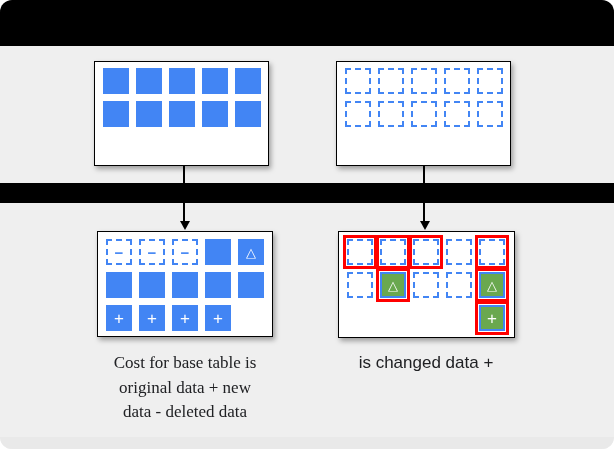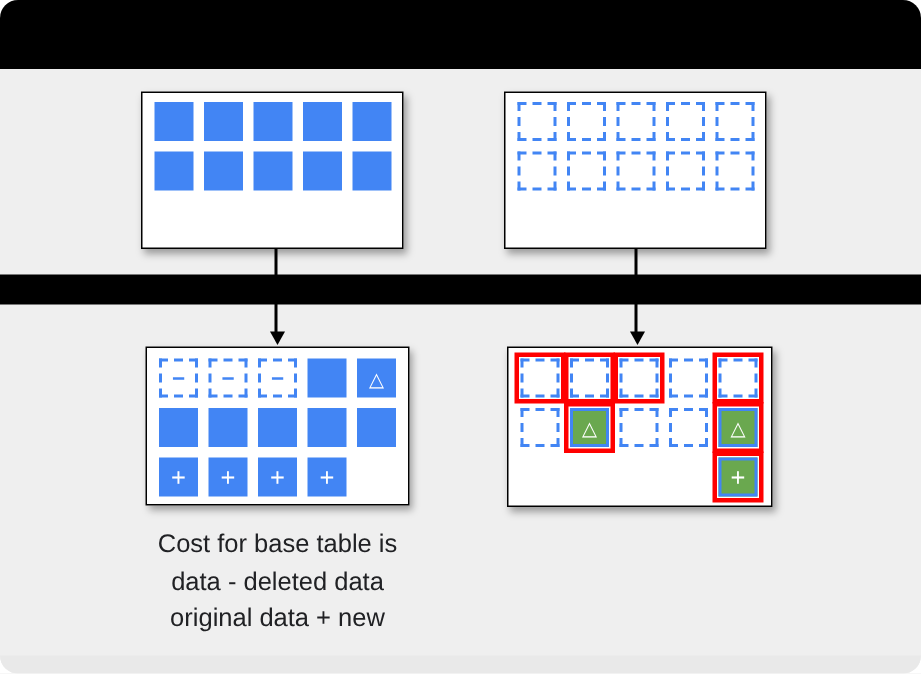--- a/index.html
+++ b/index.html
@@ -53,21 +53,21 @@
     position:absolute;top:221px;width:0;height:0;
     border-left:5px solid transparent;border-right:5px solid transparent;
     border-top:9px solid #000;
   }
   .arrow-left  .arrow-line{left:183px;} .arrow-left  .arrow-head{left:180px;}
   .arrow-right .arrow-line{left:423px;} .arrow-right .arrow-head{left:420px;}
   .caption{
     position:absolute;top:351px;width:200px;
     text-align:center;color:#202124;font-size:17px;line-height:24.5px;
   }
-  .caption-left{left:85px;}
+  .caption-left{left:85px;font-family:Liberation Serif, serif;}
   .caption-right{left:326px;}
   .caption span{display:block;}
 </style>
 </head>
 <body>
 
 <div class="card">
 
   <div class="header-bar"></div>
   <div class="body-gray"></div>
@@ -183,20 +183,21 @@
         <div class="cell empty"></div>
         <div class="cell empty"></div>
         <div class="cell green red-outline">
           <span class="sym sym-plus">+</span>
         </div>
       </div>
     </div>
 
   <div class="caption caption-left">
     <span>Cost for base table is</span>
+    <span>original data + new</span>
     <span>data - deleted data</span>
-    <span>original data + new</span>
   </div>
 
   <div class="caption caption-right">
+    <span>is changed data +</span>
   </div>
 
 </div>
 
 </body></html>

